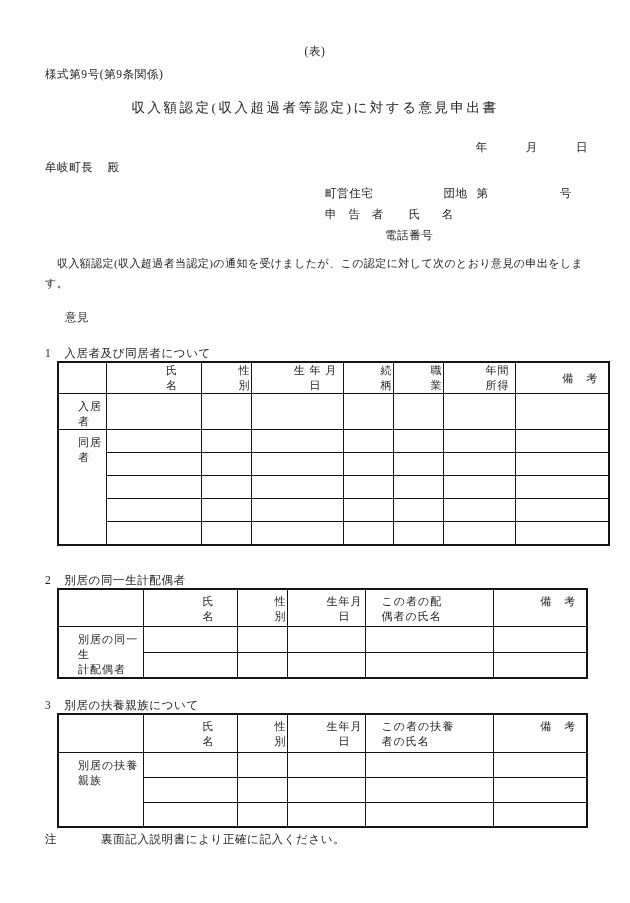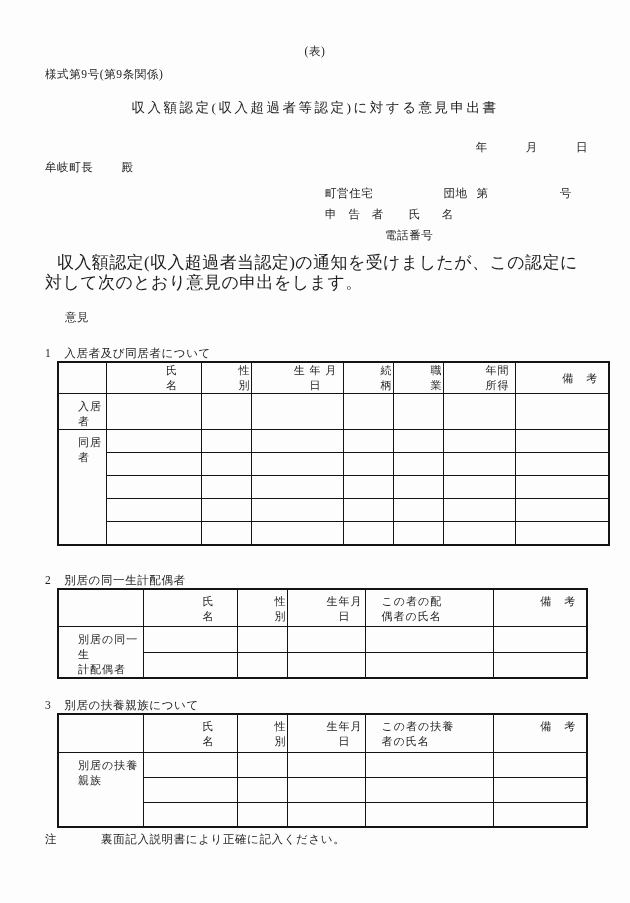--- a/index.html
+++ b/index.html
@@ -7,30 +7,30 @@
     width:630px;height:903px;box-sizing:border-box;position:relative;
     background:#fdfdfd;color:#1d1d1d;
     font-family:"Liberation Serif","DejaVu Serif",serif;
     font-size:11.5px;letter-spacing:0.6px;line-height:14px;
     padding-top:44px;overflow:hidden;
   }
   .page-marker{text-align:center;}
   .form-number{margin:9px 8px 0 45px;}
   .title{margin:18px 0 0 0;text-align:center;font-size:13.5px;font-weight:normal;letter-spacing:2.5px;line-height:18px;}
   .date-line{margin-top:23px;display:flex;justify-content:flex-end;gap:38px;padding-right:42px;}
-  .addressee{margin:6px 0 0 45px;display:flex;gap:28px;}
+  .addressee{margin:6px 0 0 45px;display:flex;gap:14px;}
   .applicant{margin:9px 0 0 325px;line-height:21px;}
   .applicant .line{display:flex;align-items:flex-start;}
   .gap72{display:inline-block;width:70px;}
   .gap8{display:inline-block;width:9px;}
   .gap71{display:inline-block;width:71px;}
   .gap22{display:inline-block;width:21px;}
   .ls4{letter-spacing:4.5px;}
   .phone-indent{margin-left:60px;font-family:Liberation Serif, serif;}
-  .body-par{margin:7px 45px 0 45px;text-indent:12px;line-height:20px;letter-spacing:0.4px;font-size:17px;}
+  .body-par{margin:7px 45px 0 45px;text-indent:12px;line-height:20px;letter-spacing:0.4px;font-size:11px;}
   .opinion{margin:17px 0 0 65px;}
   .sec-title{margin:23px 0 0 45px;line-height:13px;display:flex;gap:13px;}
   .sec-title.s2{margin-top:28px;}
   .sec-title.s3{margin-top:20px;}
   table.form-table{
     border-collapse:collapse;table-layout:fixed;margin-left:57px;margin-top:1px;
     border:2px solid #141414;font-size:11px;
   }
   .form-table th,.form-table td{border:1px solid #141414;font-weight:normal;padding:0;letter-spacing:1px;}
   .form-table thead th{text-align:center;white-space:pre-line;line-height:15px;padding-left:37px;}

